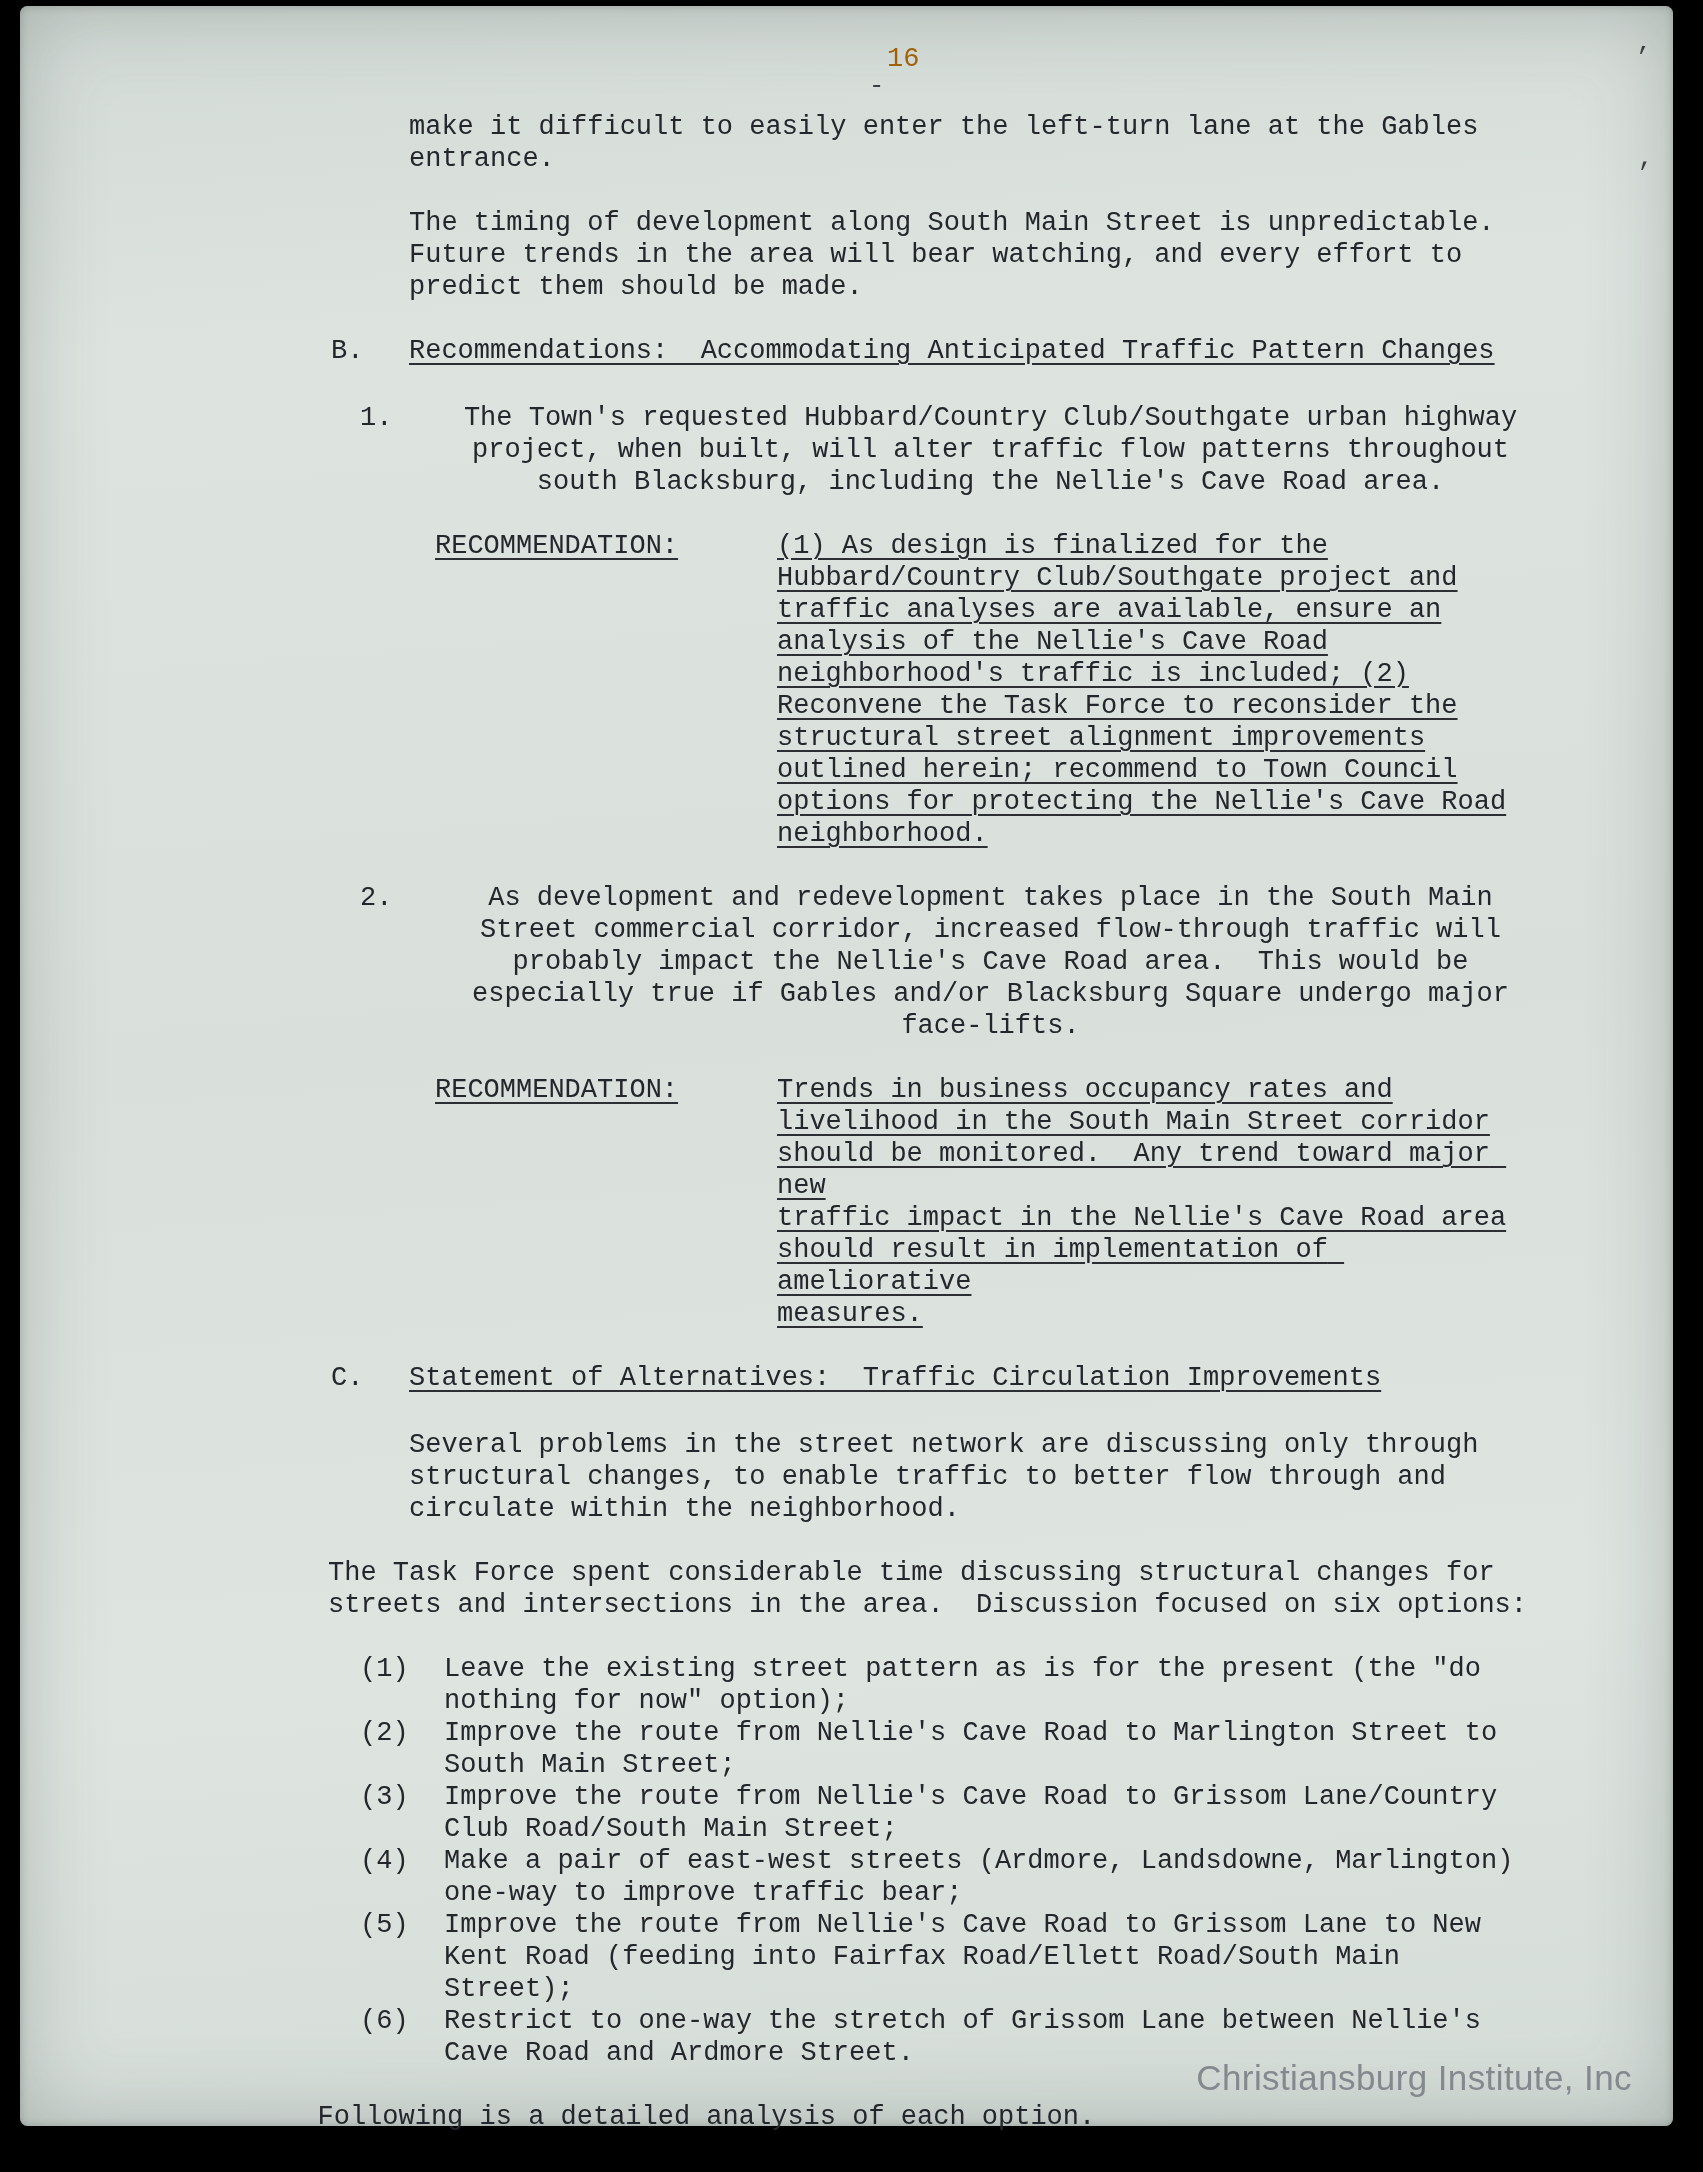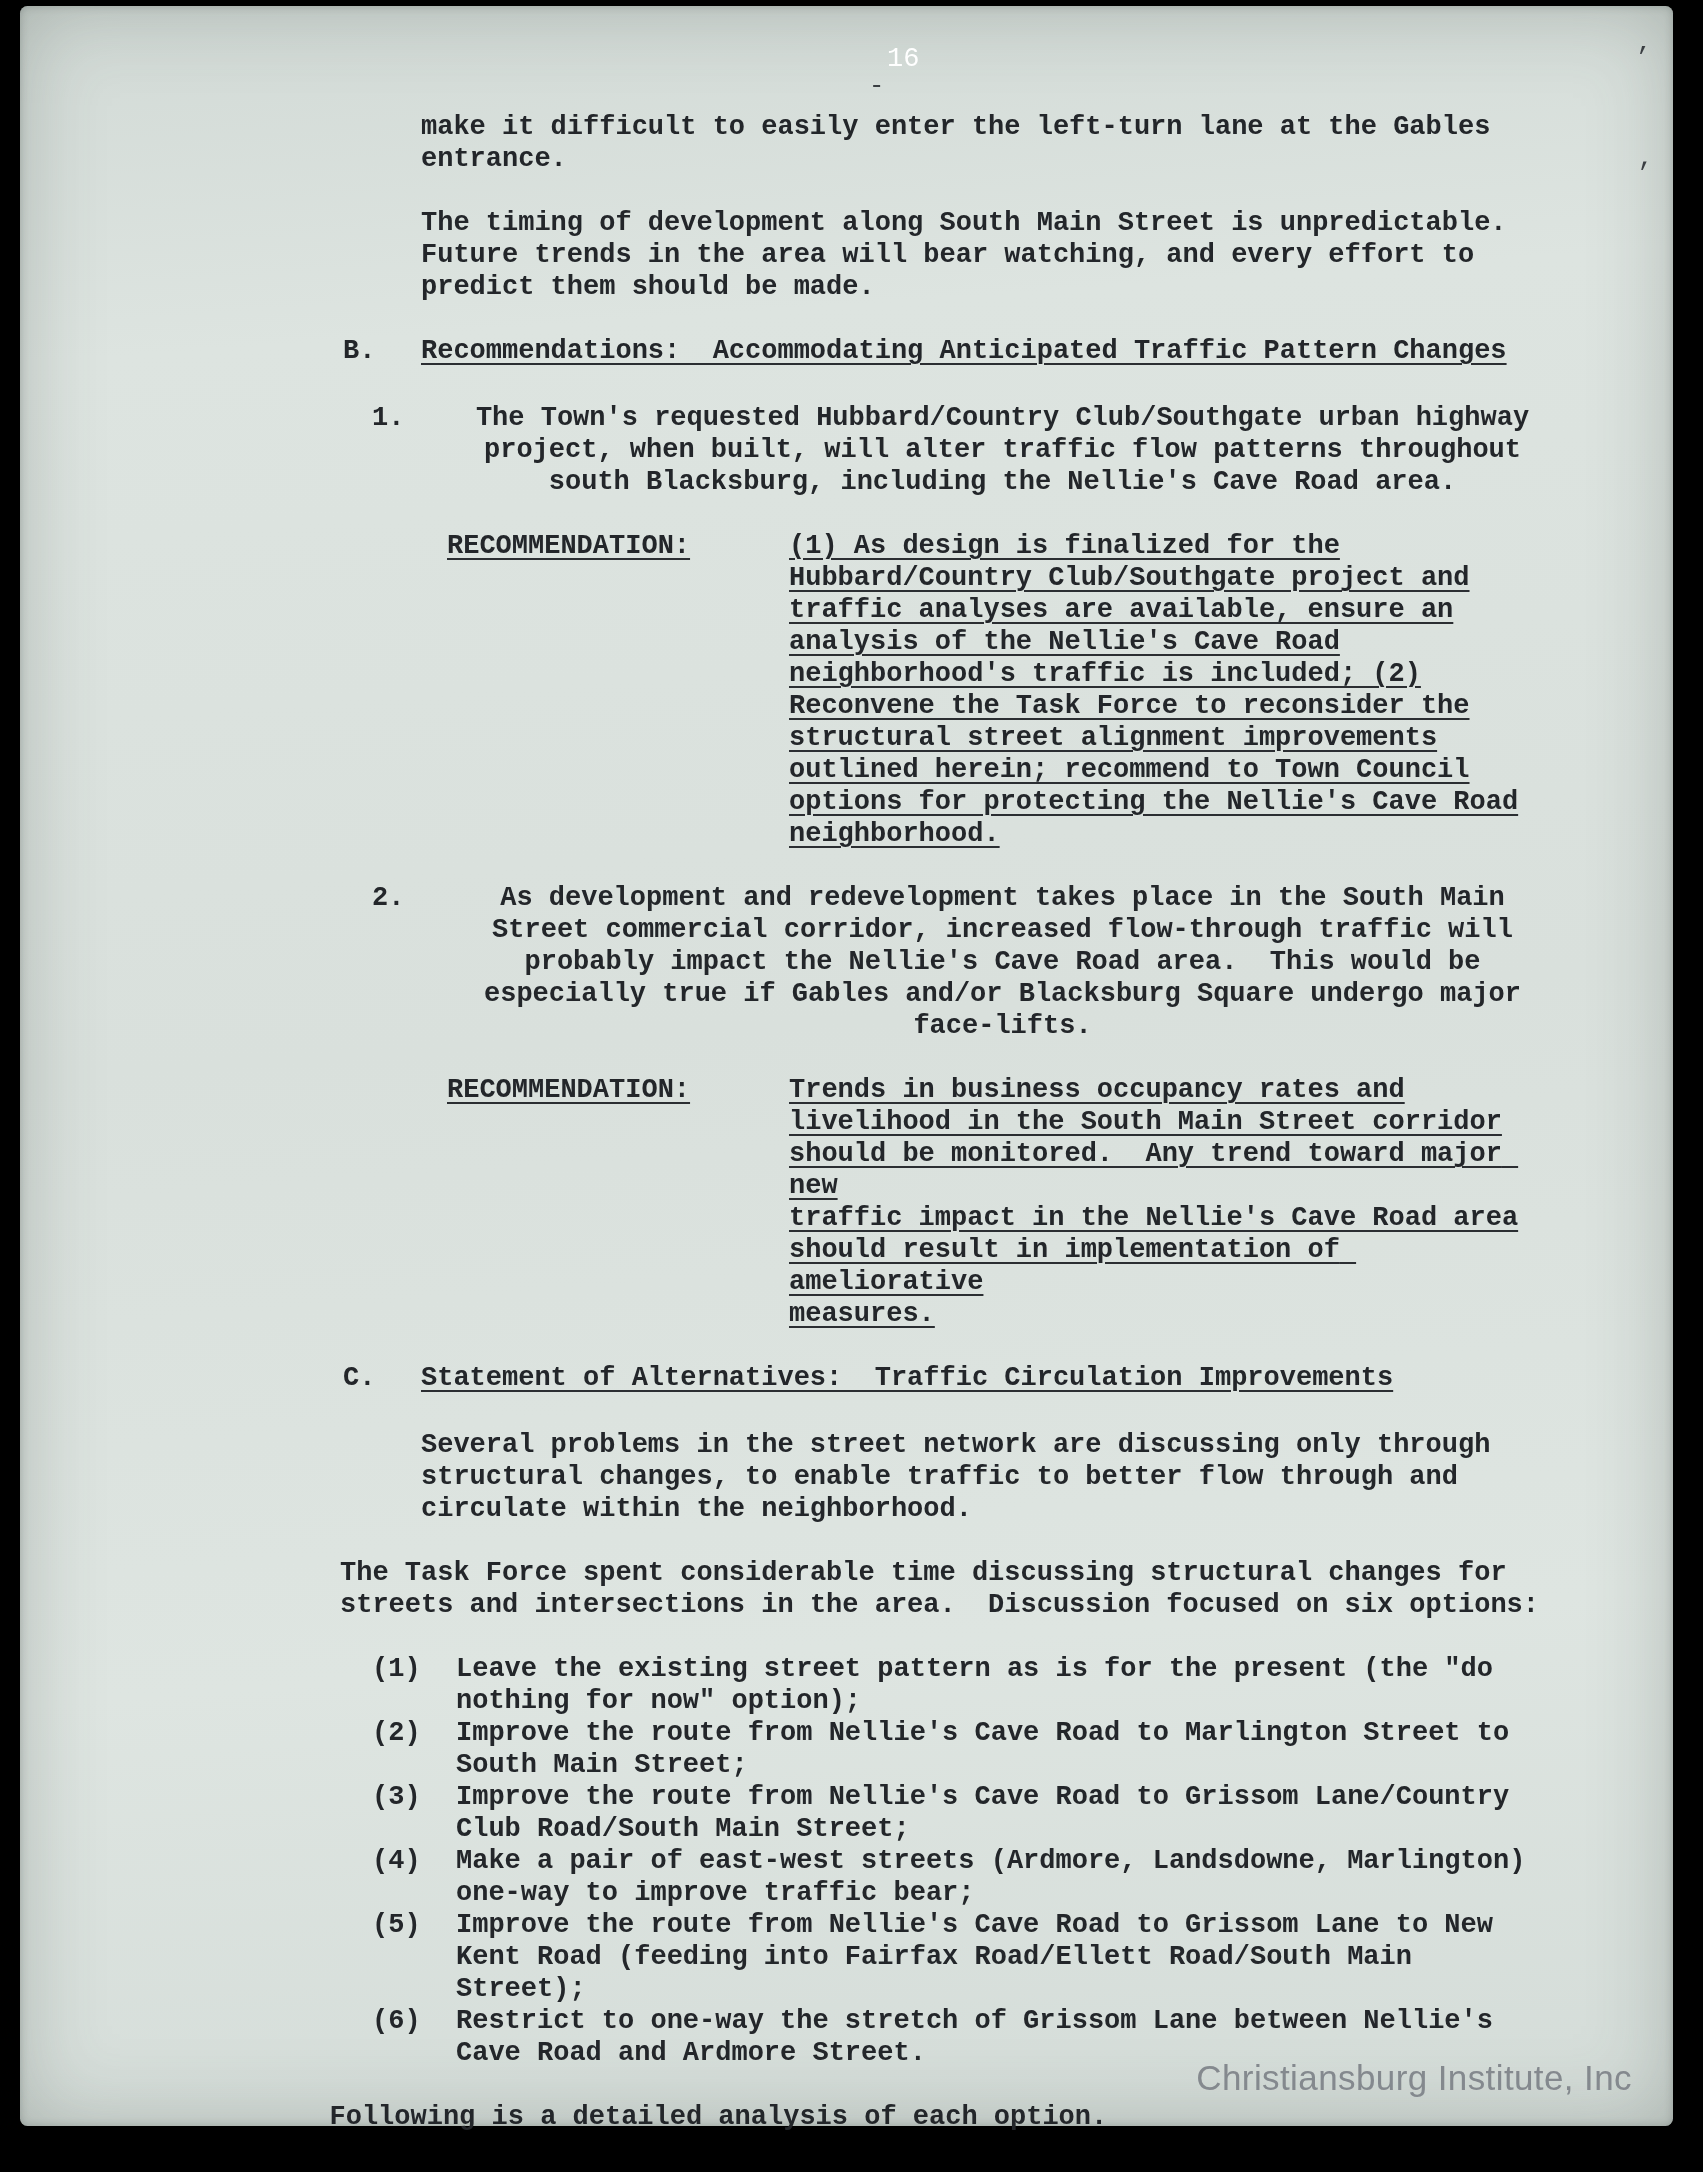--- a/index.html
+++ b/index.html
@@ -12,32 +12,32 @@
     position:relative; width:1704px; height:2172px;
     background:#000; overflow:hidden;
   }
   .paper {
     position:absolute; left:19.5px; top:6px; width:1653px; height:2120px;
     background:linear-gradient(176deg,#d2dad6 0%, #dde4e0 16%, #d9e0dc 48%, #dee5e1 76%, #d4dcd8 100%);
     border-radius:7.5px;
     box-shadow: inset 0 0 83px rgba(60,72,66,0.28), inset 0 0 9px rgba(40,48,44,0.25);
   }
   .content {
-    position:absolute; left:16px; top:6px; width:1653px;
+    position:absolute; left:4px; top:6px; width:1653px;
     padding:105px 120px 0 300px;
-    color:#23262a; font-size:27px; line-height:32px;font-weight:bold;
+    color:#23262a; font-size:27px; line-height:32px;
   }
   .pre { white-space:pre-wrap; }
   .u {
     text-decoration:underline;
     text-decoration-thickness:1.9px;
     text-underline-offset:5.3px;
     text-decoration-color:#2b2e32;
   }
-  .page-number { position:absolute; left:887px; top:44px; font-size:27px; color:#ffffff; }
+  .page-number { position:absolute; left:887px; top:44px; font-size:27px; color:#a16207; }
   .mb { margin-bottom:32px; }
   .indent1 { margin-left:105px; }
   .wide { margin-left:24px; }
 
   .section-head { display:flex; margin-left:27px; margin-bottom:35px; }
   .section-label { width:78px; flex:0 0 78px; }
 
   .item { display:flex; margin-left:56px; margin-bottom:32px; }
   .item-number { width:84px; flex:0 0 84px; }
   .item-text { flex:1;text-align:center; }

